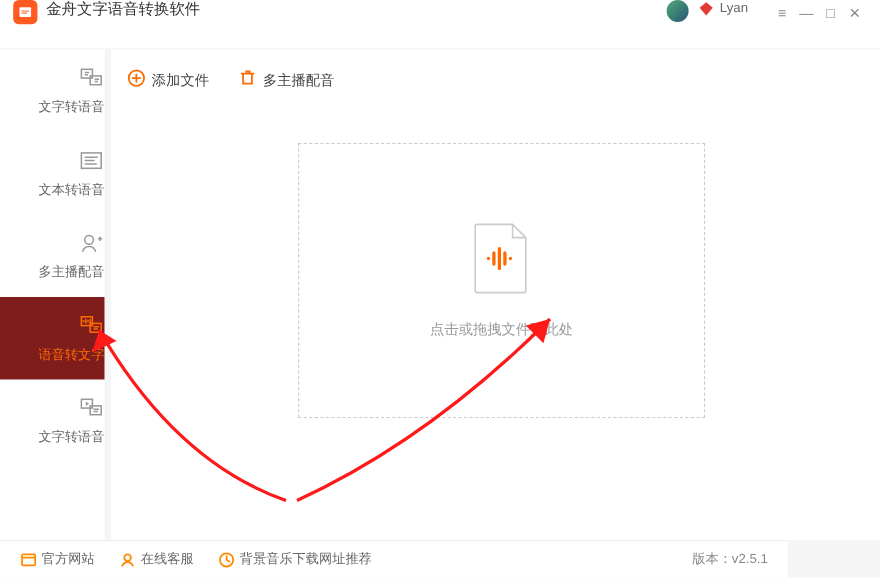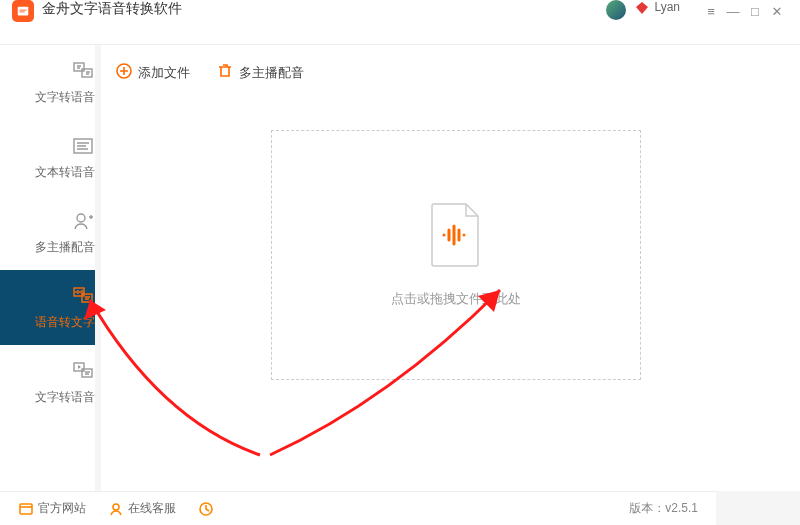--- a/index.html
+++ b/index.html
@@ -14,21 +14,21 @@
 .titlebar .gem { width: 16px; height: 16px; margin: 0 4px; }
 .titlebar .username { font-size: 12px; color: #666; margin-right: 20px; }
 .titlebar .ctrlbtn { width: 22px; height: 22px; display: flex; align-items: center; justify-content: center; color: #888; font-size: 13px; cursor: pointer; }
 
 .body { display: flex; height: 446px; }
 .sidebar { width: 95px; background: #fff; display: flex; flex-direction: column; }
 .side-item { height: 75px; display: flex; flex-direction: column; align-items: flex-end; justify-content: center; cursor: pointer; gap: 6px; }
 .side-item .icon { width: 24px; height: 24px; display: flex; align-items: center; justify-content: center; }
 .side-item .icon svg { stroke: #999; fill: none; stroke-width: 1.4; }
 .side-item .label { font-size: 12px; color: #666; }
-.side-item.active { background: #0c4a6e; }
+.side-item.active { background: #7f1d1d; }
 .side-item.active .icon svg { stroke: #ff6a00; }
 .side-item.active .label { color: #ff6a00; }
 
 .main { flex: 1; background: #fff; margin-left: 6px; position: relative; }
 .toolbar { height: 55px; display: flex; align-items: center; padding: 0 14px; gap: 26px; }
 .tbtn { display: flex; align-items: center; gap: 5px; cursor: pointer; font-size: 13px; color: #444; }
 .tbtn .ticon svg { stroke: #ff6a00; fill: none; stroke-width: 1.6; }
 
 .dropzone { position: absolute; left: 170px; top: 85px; width: 370px; height: 250px; border: 1px dashed #ccc; display: flex; flex-direction: column; align-items: center; justify-content: center; cursor: pointer; }
 .dropzone .file-ico { margin-bottom: 18px; }
@@ -167,20 +167,21 @@
         <circle cx="8" cy="6" r="3"></circle>
         <path d="M3 14c1-3 3-4 5-4s4 1 5 4"></path>
       </svg>
     <span>在线客服</span>
   </div>
   <div class="flink">
     <svg width="16" height="16" viewBox="0 0 16 16">
         <circle cx="8" cy="8" r="6"></circle>
         <path d="M8 4v4l3 2"></path>
       </svg>
+    <span>背景音乐下载网址推荐</span>
   </div>
   <div class="spacer"></div>
   <div class="version">
     <span>版本：</span><span>v2.5.1</span>
   </div>
 </div>
 
 <svg class="arrow" style="left:70px;top:280px;" width="200" height="180" viewBox="0 0 200 180">
     <path d="M190 175 Q90 140 20 20" stroke="#ff1a1a" stroke-width="3" fill="none"></path>
     <path d="M20 20 L14 40 L36 30 Z" fill="#ff1a1a"></path>

